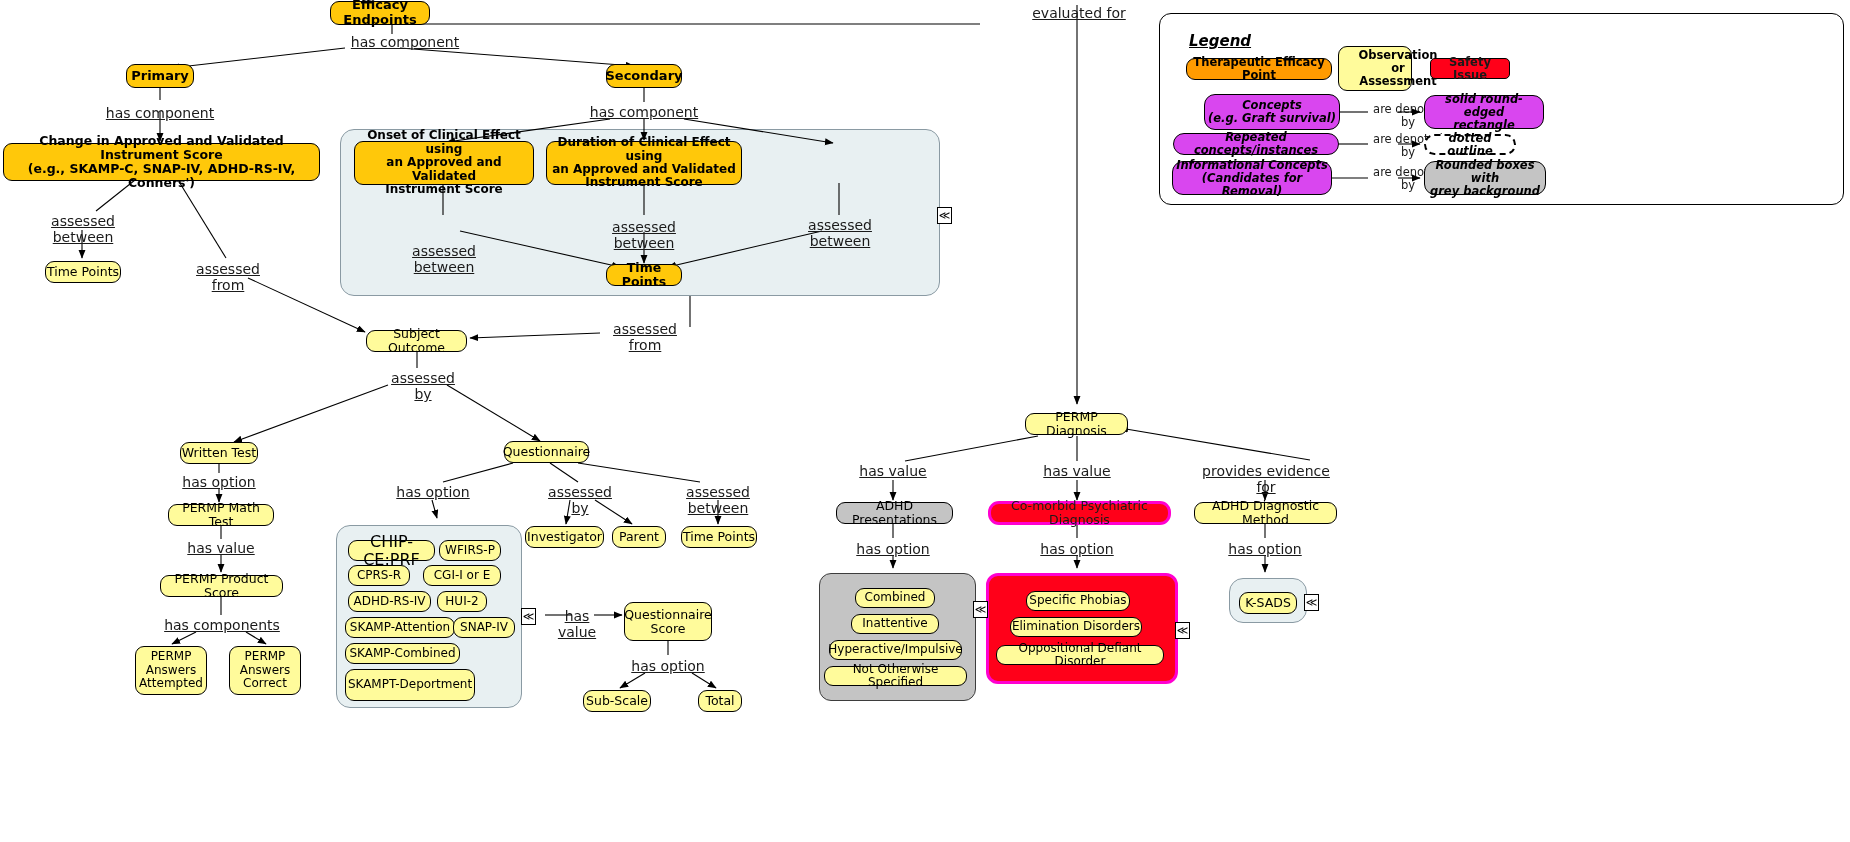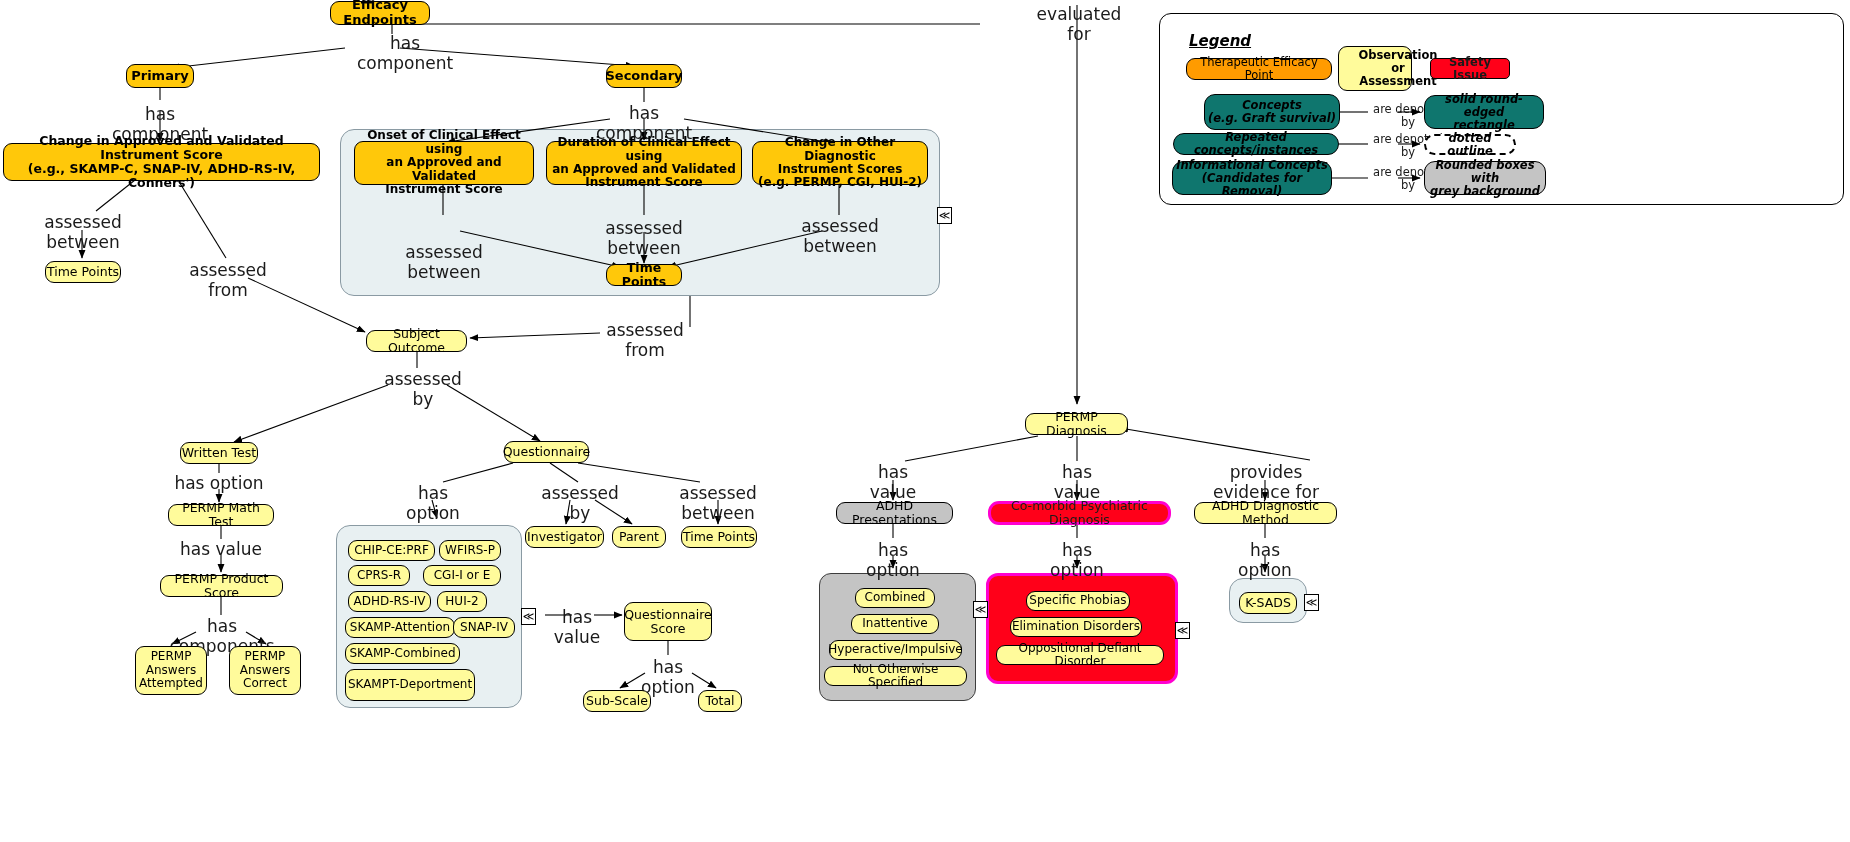--- a/index.html
+++ b/index.html
@@ -12,33 +12,33 @@
   .efficacy{background:#FFC80A;font-weight:bold;}
   .concept{background:#FFFB9B;font-weight:normal;}
   .info{background:#C4C4C4;font-weight:normal;}
   .safety{background:#FF0019;color:#1a1a1a;border:3px solid #FF00D0;border-radius:11px;}
   .panel{position:absolute;box-sizing:border-box;border:1.4px solid #8a9aa3;
          border-radius:14px;background:#E8F0F2;}
   .panel-grey{position:absolute;box-sizing:border-box;border:1.7px solid #3d3d3d;
          border-radius:12px;background:#C4C4C4;}
   .panel-red{position:absolute;box-sizing:border-box;border:3px solid #FF00D0;
          border-radius:12px;background:#FF0019;}
-  .lbl{position:absolute;font-size:17px;color:#1a1a1a;text-align:center;
-       line-height:1.15;white-space:pre-line;}
+  .lbl{position:absolute;font-size:14px;color:#1a1a1a;text-align:center;
+       line-height:1.15;white-space:pre-line;text-decoration:underline;}
   .legend-box{position:absolute;left:1159px;top:13px;width:685px;height:192px;
        border:1.4px solid #000;border-radius:12px;background:#fff;box-sizing:border-box;}
   .legend-title{position:absolute;font-style:italic;font-weight:bold;font-size:15px;
        text-decoration:underline;color:#000;}
   .lg-node{position:absolute;box-sizing:border-box;display:flex;align-items:center;
        justify-content:center;text-align:center;border:1.6px solid #000;border-radius:9px;
        font-size:11.5px;line-height:1.13;}
-  .lg-orange{background:#FF9B00;font-weight:normal;}
+  .lg-orange{background:#FF9B00;font-weight:bold;}
   .lg-yellow{background:#FFFB9B;font-weight:bold;}
   .lg-red{background:#FF0019;color:#1a1a1a;font-weight:bold;border-radius:5px;}
-  .lg-plain{background:#0f766e;font-style:italic;font-weight:bold;border-radius:11px;}
+  .lg-plain{background:#d946ef;font-style:italic;font-weight:bold;border-radius:11px;}
   .lg-dotted{background:#fff;font-style:italic;font-weight:bold;border:2px dashed #000;border-radius:11px;}
   .lg-grey{background:#C4C4C4;font-style:italic;font-weight:bold;border-radius:11px;}
   .lg-lbl{position:absolute;font-size:11.5px;text-align:center;line-height:1.15;white-space:pre-line;color:#1a1a1a;}
   .marker{position:absolute;width:13px;height:15px;border:1.2px solid #000;background:#fff;
        font-size:11px;display:flex;align-items:center;justify-content:center;color:#000;}
 </style>
 </head>
 <body>
 
 <div id="canvas">
@@ -179,23 +179,20 @@
   <div class="node efficacy" style="left:606px;top:64px;width:76px;height:24px;font-size:13px;">Secondary</div>
 
   <div class="node efficacy" style="left:3px;top:143px;width:317px;height:38px;font-size:12.5px;white-space:pre-line;">Change in Approved and Validated Instrument Score
 (e.g., SKAMP-C, SNAP-IV, ADHD-RS-IV, Conners')</div>
   <div class="node efficacy" style="left:354px;top:141px;width:180px;height:44px;font-size:12px;white-space:pre-line;">Onset of Clinical Effect using
 an Approved and Validated
 Instrument Score</div>
   <div class="node efficacy" style="left:546px;top:141px;width:196px;height:44px;font-size:12px;white-space:pre-line;">Duration of Clinical Effect using
 an Approved and Validated
 Instrument Score</div>
-  <div class="node efficacy" style="left:752px;top:141px;width:176px;height:44px;font-size:12px;white-space:pre-line;">Change in Other Diagnostic
-Instrument Scores
-(e.g. PERMP, CGI, HUI-2)</div>
 
   <div class="node concept" style="left:45px;top:261px;width:76px;height:22px;font-size:12.5px;">Time Points</div>
   <div class="node efficacy" style="left:606px;top:264px;width:76px;height:22px;font-size:12.5px;">Time Points</div>
   <div class="node concept" style="left:681px;top:526px;width:76px;height:22px;font-size:12.5px;">Time Points</div>
 
   <div class="node concept" style="left:366px;top:330px;width:101px;height:22px;font-size:12.5px;">Subject Outcome</div>
 
   <div class="node concept" style="left:180px;top:442px;width:78px;height:22px;font-size:12.5px;">Written Test</div>
   <div class="node concept" style="left:168px;top:504px;width:106px;height:22px;font-size:12.5px;">PERMP Math Test</div>
   <div class="node concept" style="left:160px;top:575px;width:123px;height:22px;font-size:12.5px;">PERMP Product Score</div>
@@ -214,21 +211,21 @@
 Score</div>
   <div class="node concept" style="left:583px;top:690px;width:68px;height:22px;font-size:12.5px;">Sub-Scale</div>
   <div class="node concept" style="left:698px;top:690px;width:44px;height:22px;font-size:12.5px;">Total</div>
 
   <div class="node concept" style="left:1025px;top:413px;width:103px;height:22px;font-size:12.5px;">PERMP Diagnosis</div>
   <div class="node info" style="left:836px;top:502px;width:117px;height:22px;font-size:12.5px;">ADHD Presentations</div>
   <div class="node safety" style="left:988px;top:501px;width:183px;height:24px;font-size:12.5px;">Co-morbid Psychiatric Diagnosis</div>
   <div class="node concept" style="left:1194px;top:502px;width:143px;height:22px;font-size:12.5px;">ADHD Diagnostic Method</div>
   <div class="node concept" style="left:1239px;top:592px;width:58px;height:22px;font-size:12.5px;">K-SADS</div>
 
-  <div class="node concept" style="left:348px;top:540px;width:87px;height:21px;font-size:12px;">CHIP-CE:PRF</div>
+  <div class="node concept" style="left:348px;top:540px;width:87px;height:21px;font-size:16px;">CHIP-CE:PRF</div>
   <div class="node concept" style="left:439px;top:540px;width:62px;height:21px;font-size:12px;">WFIRS-P</div>
   <div class="node concept" style="left:348px;top:565px;width:62px;height:21px;font-size:12px;">CPRS-R</div>
   <div class="node concept" style="left:423px;top:565px;width:78px;height:21px;font-size:12px;">CGI-I or E</div>
   <div class="node concept" style="left:348px;top:591px;width:83px;height:21px;font-size:12px;">ADHD-RS-IV</div>
   <div class="node concept" style="left:437px;top:591px;width:50px;height:21px;font-size:12px;">HUI-2</div>
   <div class="node concept" style="left:345px;top:617px;width:110px;height:21px;font-size:12px;">SKAMP-Attention</div>
   <div class="node concept" style="left:453px;top:617px;width:62px;height:21px;font-size:12px;">SNAP-IV</div>
   <div class="node concept" style="left:345px;top:643px;width:115px;height:21px;font-size:12px;">SKAMP-Combined</div>
   <div class="node concept" style="left:345px;top:669px;width:130px;height:32px;font-size:12px;">SKAMPT-Deportment</div>
 

